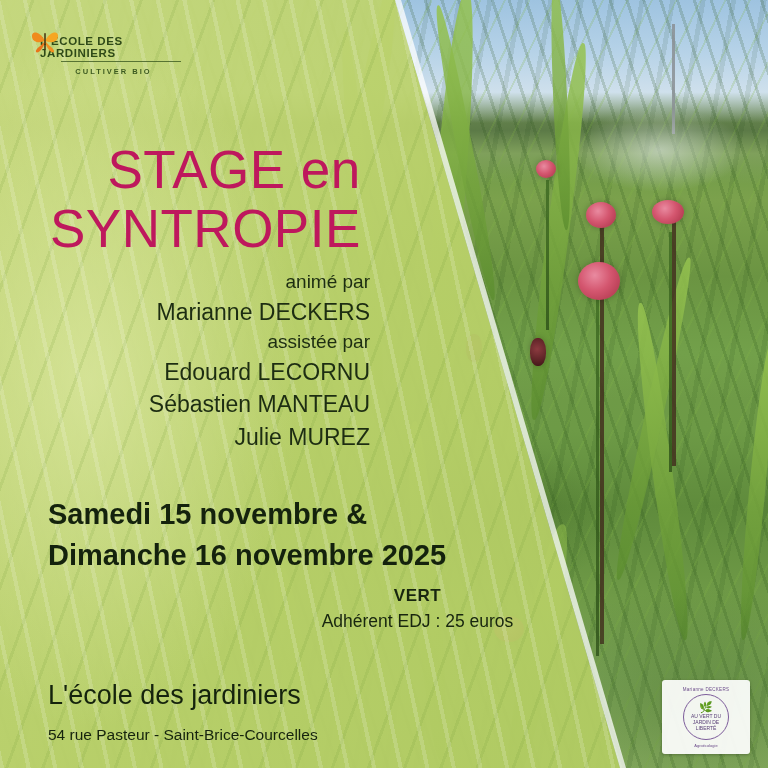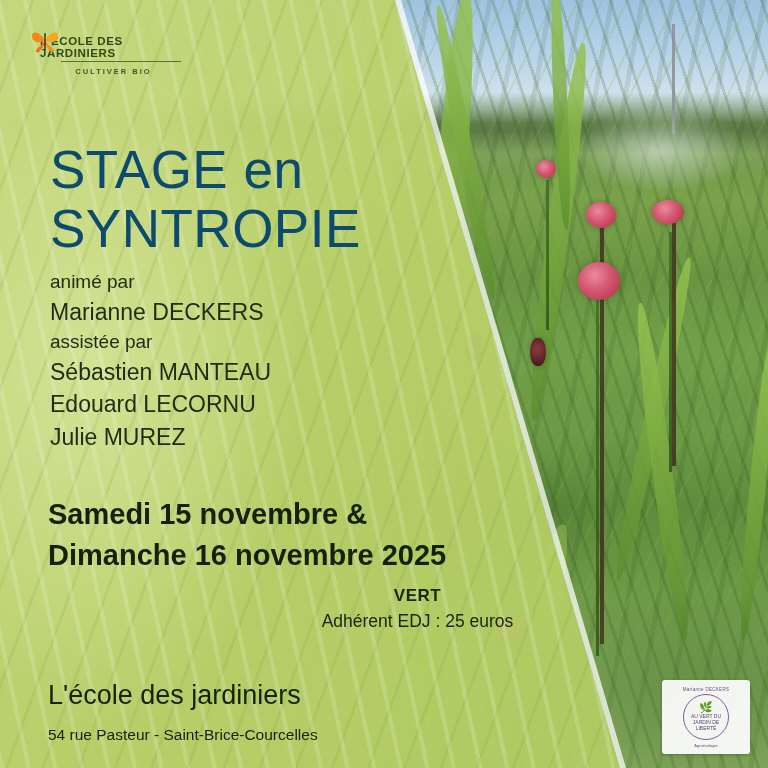--- a/index.html
+++ b/index.html
@@ -160,30 +160,31 @@
     opacity: .8;
   }
 
   .title {
     position: absolute;
     left: 50px;
     top: 140px;
     font-size: 53px;
     line-height: 1.12;
     font-weight: 400;
-    color: #0c4a6e;
+    color: #be185d;
     letter-spacing: .5px;
+    text-align: right;
   }
 
   .credits {
     position: absolute;
     left: 50px;
     top: 268px;
     width: 320px;
-    text-align: left;
+    text-align: right;
     color: #1d2d12;
   }
   .credits .small { font-size: 19px; line-height: 1.45; }
   .credits .name { font-size: 23px; line-height: 1.42; }
 
   .dates {
     position: absolute;
     left: 48px;
     top: 494px;
     font-size: 29px;
@@ -301,22 +302,22 @@
 
     <div class="title">
       <div>STAGE en</div>
       <div>SYNTROPIE</div>
     </div>
 
     <div class="credits">
       <div class="small">animé par</div>
       <div class="name">Marianne DECKERS</div>
       <div class="small">assistée par</div>
+      <div class="name">Edouard LECORNU</div>
       <div class="name">Sébastien MANTEAU</div>
-      <div class="name">Edouard LECORNU</div>
       <div class="name">Julie MUREZ</div>
     </div>
 
     <div class="dates">
       <div>Samedi 15 novembre &amp;</div>
       <div>Dimanche 16 novembre 2025</div>
     </div>
 
     <div class="price">
       <div class="price-title">VERT</div>

